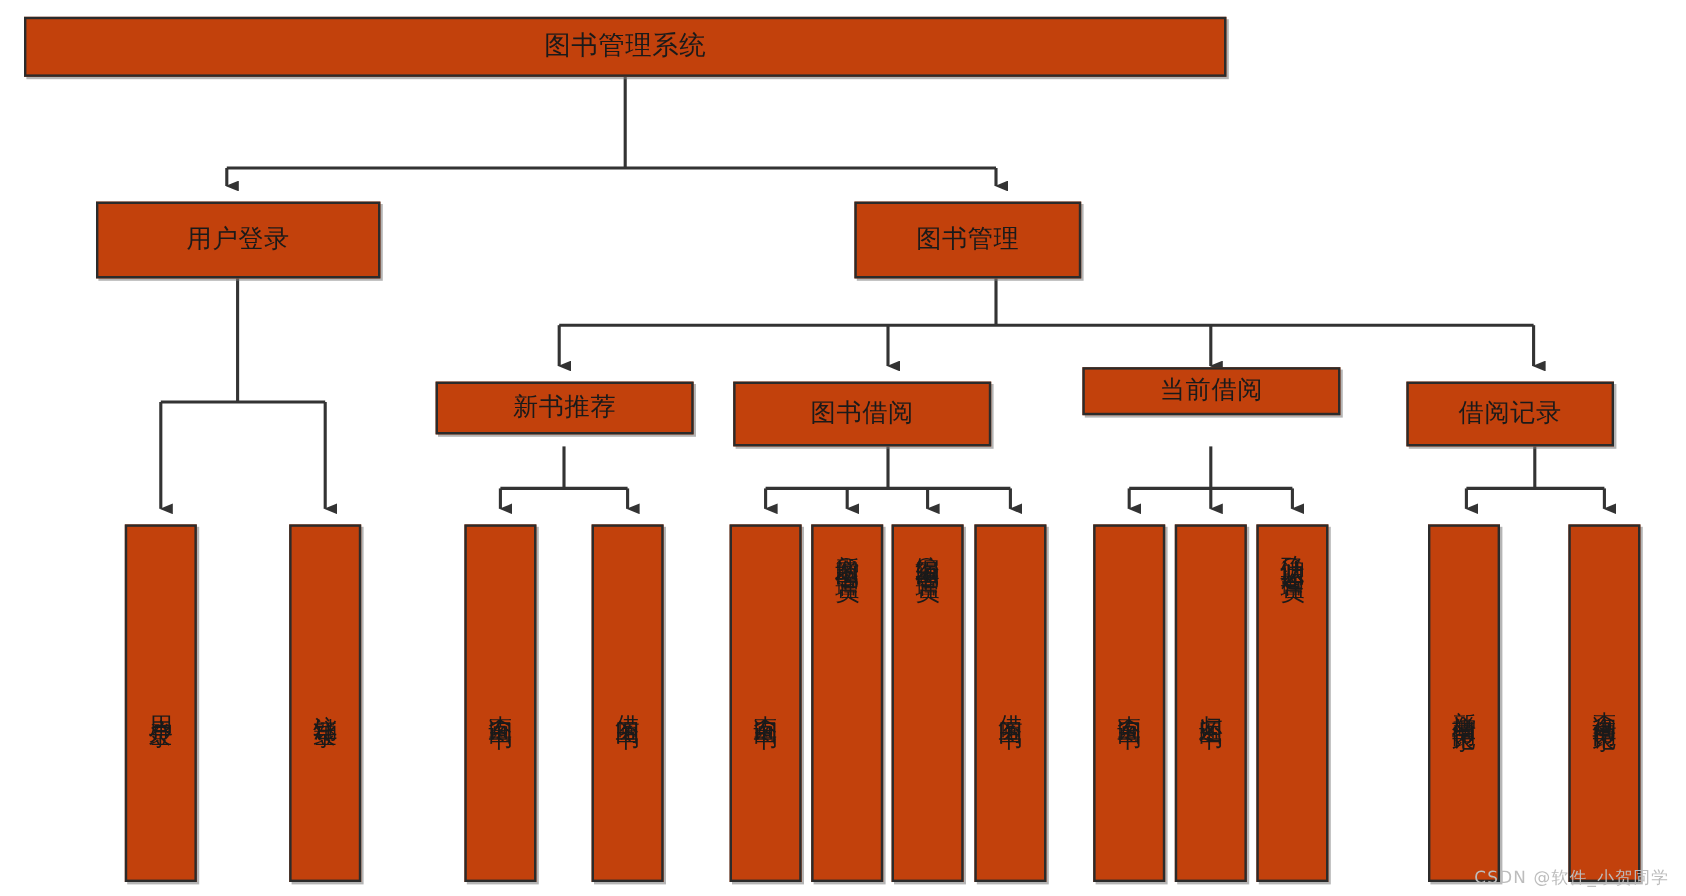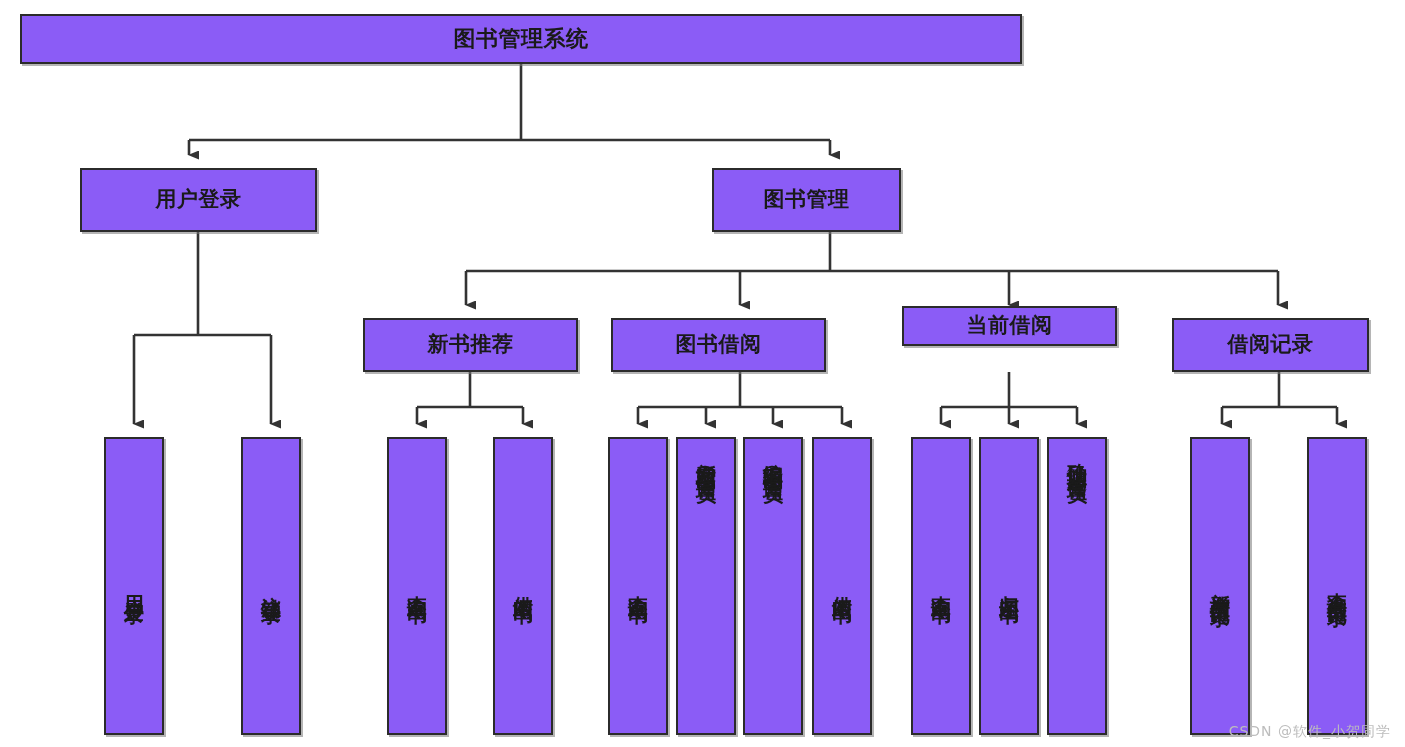--- a/index.html
+++ b/index.html
@@ -9,28 +9,27 @@
     font-family:"DejaVu Sans","Liberation Sans",sans-serif;
     overflow:hidden;
     position:relative;
   }
   #diagram{
     position:absolute;left:0;top:0;width:1405px;height:747px;
   }
   .node{
     position:absolute;
     box-sizing:border-box;
-    background:#8b5cf6;
+    background:#c2410c;
     border:2px solid #2b2b2b;
     box-shadow:2px 2px 0 0 rgba(120,120,120,0.55);
     display:flex;
     align-items:center;
     justify-content:center;
     color:#1a1a1a;
-    font-weight:bold;
   }
   .node .label{
     display:block;
     text-align:center;
     line-height:1.12;
     letter-spacing:0.5px;
   }
   .node.horiz .label{
     font-size:21px;
   }
@@ -126,30 +125,30 @@
     <span class="label">图书管理系统</span>
   </div>
 
   <div class="node horiz" style="left:80px;top:168px;width:237px;height:64px;">
     <span class="label">用户登录</span>
   </div>
   <div class="node horiz" style="left:712px;top:168px;width:189px;height:64px;">
     <span class="label">图书管理</span>
   </div>
 
-  <div class="node horiz" style="left:363px;top:318px;width:215px;height:54px;">
+  <div class="node horiz" style="left:363px;top:318px;width:215px;height:44px;">
     <span class="label">新书推荐</span>
   </div>
   <div class="node horiz" style="left:611px;top:318px;width:215px;height:54px;">
     <span class="label">图书借阅</span>
   </div>
   <div class="node horiz" style="left:902px;top:306px;width:215px;height:40px;">
     <span class="label">当前借阅</span>
   </div>
-  <div class="node horiz" style="left:1172px;top:318px;width:197px;height:54px;">
+  <div class="node horiz" style="left:1172px;top:318px;width:173px;height:54px;">
     <span class="label">借阅记录</span>
   </div>
 
   <div class="node vert mid" style="left:104px;top:437px;width:60px;height:298px;">
     <span class="label">用户登录</span>
   </div>
   <div class="node vert mid" style="left:241px;top:437px;width:60px;height:298px;">
     <span class="label">注销登录</span>
   </div>
 

